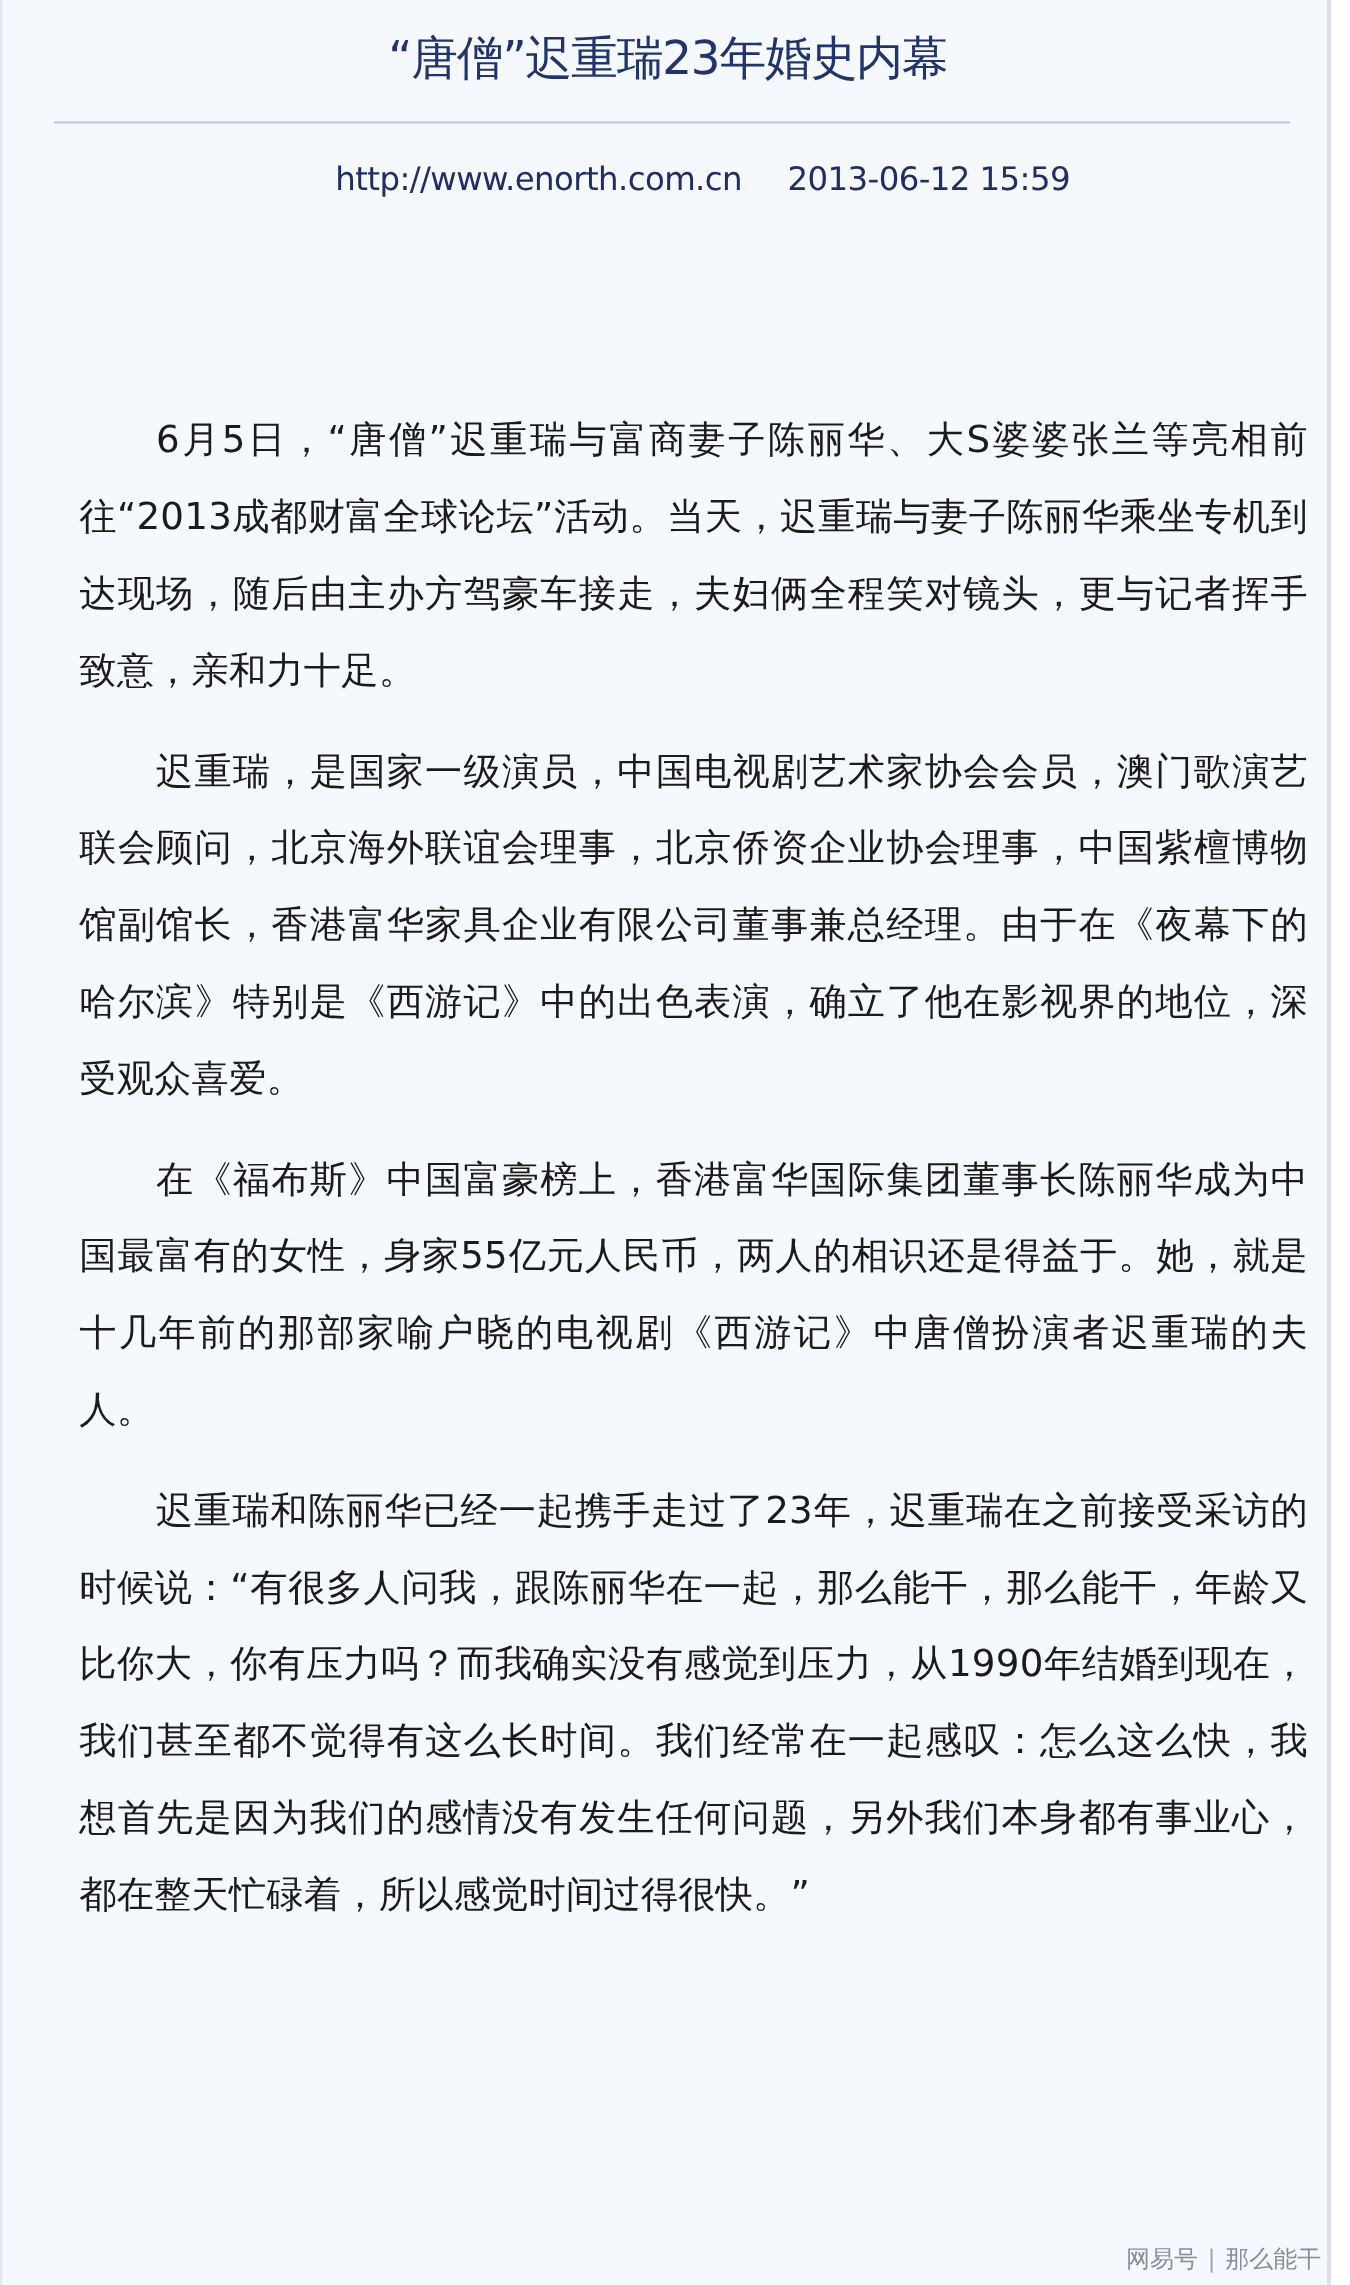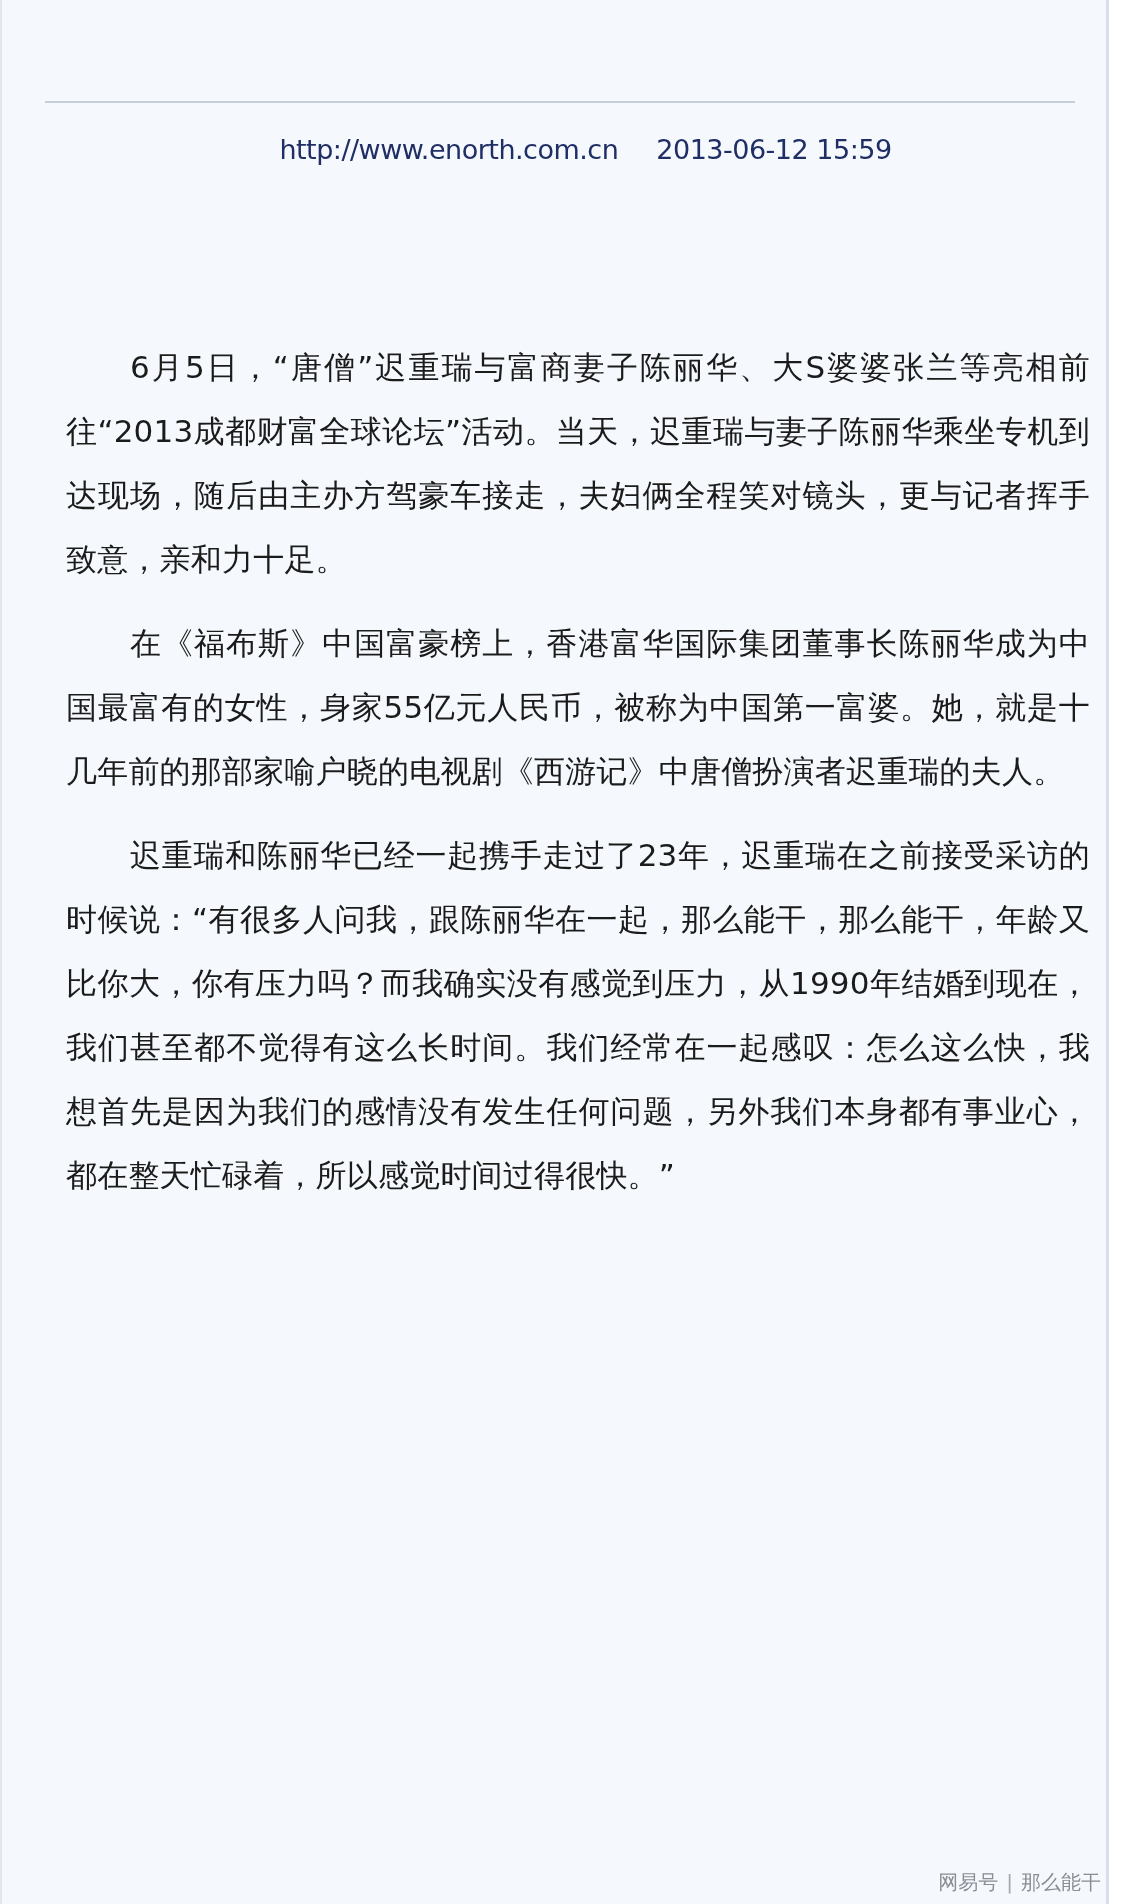--- a/index.html
+++ b/index.html
@@ -88,29 +88,31 @@
   }
   .watermark .sep {
     margin: 0 8px;
     color: #a3a6ad;
   }
 </style>
 </head>
 <body>
 
 <div class="page">
+  <h1 class="title">“唐僧”迟重瑞23年婚史内幕</h1>
 
   <div class="divider"></div>
 
   <div class="source-line">
     <span class="url">http://www.enorth.com.cn</span><span class="date">2013-06-12 15:59</span>
   </div>
 
   <div class="article">
     <p>6月5日，“唐僧”迟重瑞与富商妻子陈丽华、大S婆婆张兰等亮相前往“2013成都财富全球论坛”活动。当天，迟重瑞与妻子陈丽华乘坐专机到达现场，随后由主办方驾豪车接走，夫妇俩全程笑对镜头，更与记者挥手致意，亲和力十足。</p>
-    <p>在《福布斯》中国富豪榜上，香港富华国际集团董事长陈丽华成为中国最富有的女性，身家55亿元人民币，被称为中国第一富婆。她，就是十几年前的那部家喻户晓的电视剧《西游记》中唐僧扮演者迟重瑞的夫人。</p>
+    <p>迟重瑞，是国家一级演员，中国电视剧艺术家协会会员，澳门歌演艺联会顾问，北京海外联谊会理事，北京侨资企业协会理事，中国紫檀博物馆副馆长，香港富华家具企业有限公司董事兼总经理。由于在《夜幕下的哈尔滨》特别是《西游记》中的出色表演，确立了他在影视界的地位，深受观众喜爱。</p>
+    <p>在《福布斯》中国富豪榜上，香港富华国际集团董事长陈丽华成为中国最富有的女性，身家55亿元人民币，两人的相识还是得益于。她，就是十几年前的那部家喻户晓的电视剧《西游记》中唐僧扮演者迟重瑞的夫人。</p>
     <p>迟重瑞和陈丽华已经一起携手走过了23年，迟重瑞在之前接受采访的时候说：“有很多人问我，跟陈丽华在一起，那么能干，那么能干，年龄又比你大，你有压力吗？而我确实没有感觉到压力，从1990年结婚到现在，我们甚至都不觉得有这么长时间。我们经常在一起感叹：怎么这么快，我想首先是因为我们的感情没有发生任何问题，另外我们本身都有事业心，都在整天忙碌着，所以感觉时间过得很快。”</p>
   </div>
 </div>
 
 <div class="watermark">
   <span>网易号</span><span class="sep">|</span><span>那么能干</span>
 </div>
 
 </body></html>

